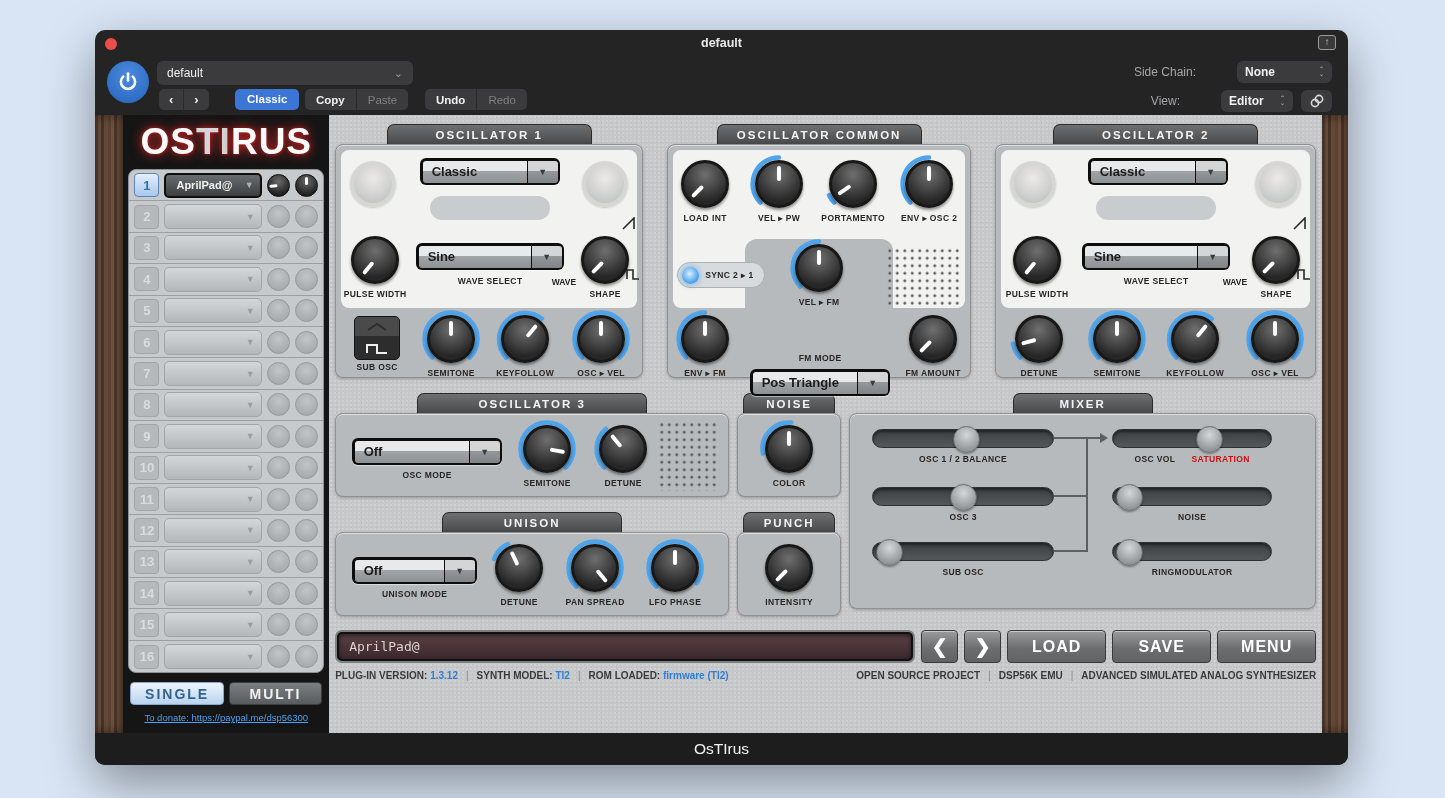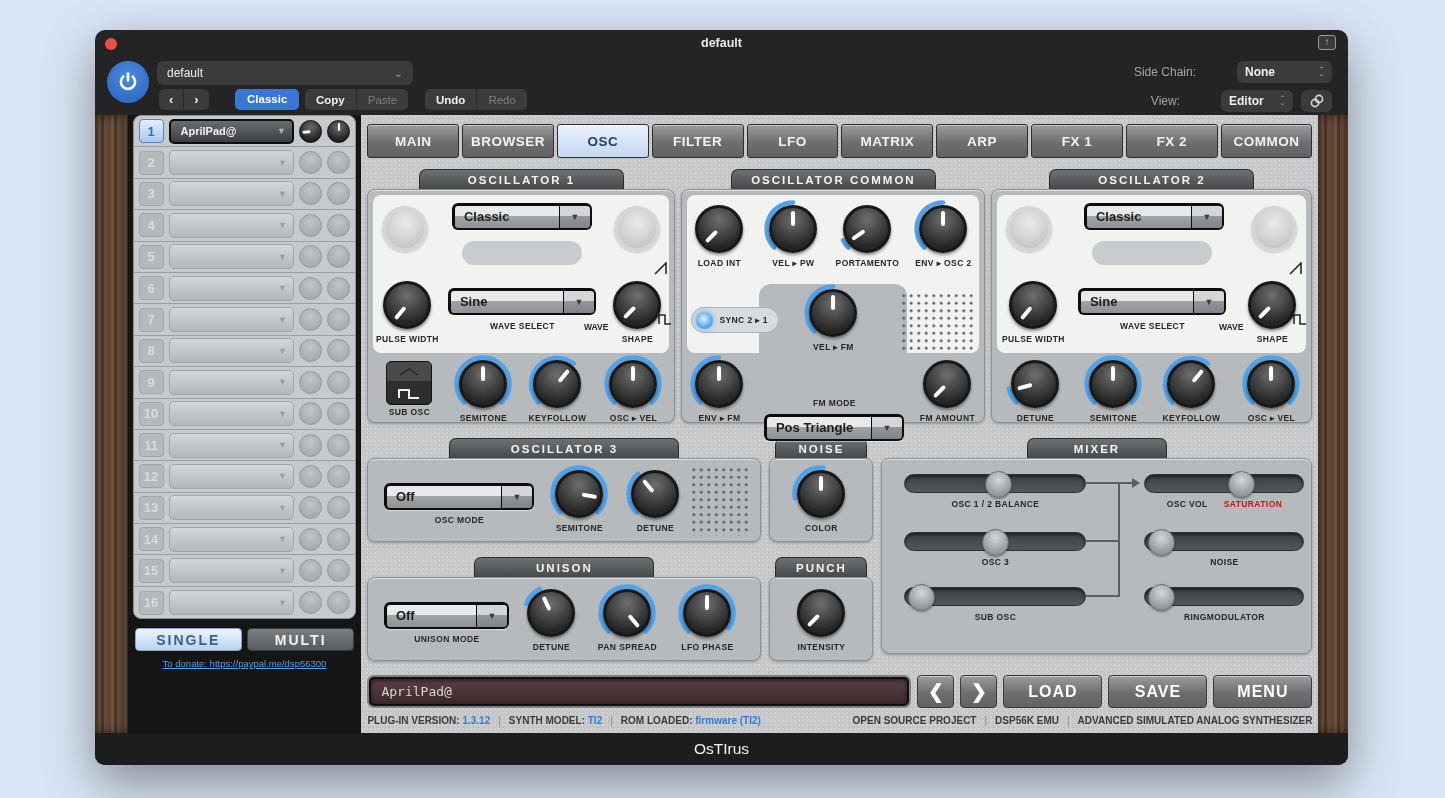--- a/index.html
+++ b/index.html
@@ -88,21 +88,21 @@
     display:flex; align-items:center; justify-content:center; letter-spacing:.5px; }
   .tab.active { background:linear-gradient(#eaf1fb,#c3d8f2); color:#24415f; }
 
   
   .section { display:flex; flex-direction:column; }
   .section-header { height:20px; background:linear-gradient(#6e7173,#47494b); border:1px solid #2b2b2b; border-bottom:none;
     border-radius:7px 7px 0 0; color:#f4f4f4; font-size:11.5px; font-weight:bold; letter-spacing:2px;
     display:flex; align-items:center; justify-content:center; align-self:center; }
   .section-panel { background:#b7babc; border:1px solid #8e9193; border-radius:8px;
     box-shadow:inset 0 1px 0 rgba(255,255,255,.55), 0 1px 3px rgba(0,0,0,.25); position:relative; }
-  .osc-row { display:flex; gap:6px;align-items:flex-end; }
+  .osc-row { display:flex; gap:24px;align-items:flex-end; }
   .lower-row { display:flex; gap:8px; margin-top:15px; }
 
   .panel-white { position:absolute; left:5px; right:5px; top:5px; height:158px; background:#f2f2f0; border-radius:8px; }
   .ghost-knob { position:absolute; width:46px; height:46px; border-radius:50%;
     background:radial-gradient(circle at 50% 35%, #eceae8, #c6c8c8 75%); border:4px solid #d6d7d5; box-shadow:0 1px 2px rgba(0,0,0,.18); }
   .lcd-select { background:#0d0d0d; border-radius:6px; padding:2.5px; display:flex; height:27px; box-shadow:0 1px 1px rgba(255,255,255,.5); }
   .lcd-select .val { flex:1; background:linear-gradient(#e8e9ea 45%,#a2a5a7 46%,#8f9294); border-radius:3px 0 0 3px;
     font-size:13px; font-weight:bold; color:#1c1c1c; padding-left:9px; display:flex; align-items:center; }
   .lcd-select .dd { width:30px; background:linear-gradient(#d4d5d6 45%,#93969a 46%,#818487); border-radius:0 3px 3px 0;
     display:flex; align-items:center; justify-content:center; font-size:9px; color:#3c3c3c; margin-left:1px; }
@@ -229,20 +229,25 @@
           </svg>
         </div>
       </div>
     </div>
   </div>
 
   <div class="body">
     <div class="wood wood-left"></div>
 
     <div class="sidebar">
+      <div class="logo">
+        <span>OS</span>
+          <span class="ti">TI</span>
+          <span>RUS</span>
+      </div>
       <div class="part-panel" id="part-list">
           <div class="part-row active">
             <div class="part-num">1</div>
             <div class="part-sel">
               <span class="pname">AprilPad@</span>
               <span class="parrow">▼</span>
             </div>
             <div class="mini-knob">
               <div class="mini-ptr" style="transform:rotate(-95deg)"></div>
             </div>
@@ -387,32 +392,20 @@
           </div>
         </div>
       <div class="mode-row">
         <div class="mode-btn single">SINGLE</div>
         <div class="mode-btn multi">MULTI</div>
       </div>
       <div class="donate">To donate: https://paypal.me/dsp56300</div>
     </div>
 
     <div class="main">
-      <div class="tabbar" id="tab-bar">
-          <div class="tab">MAIN</div>
-          <div class="tab">BROWSER</div>
-          <div class="tab active">OSC</div>
-          <div class="tab">FILTER</div>
-          <div class="tab">LFO</div>
-          <div class="tab">MATRIX</div>
-          <div class="tab">ARP</div>
-          <div class="tab">FX 1</div>
-          <div class="tab">FX 2</div>
-          <div class="tab">COMMON</div>
-        </div>
 
       <div class="osc-row">
         <div class="section" style="width:308px;">
           <div class="section-header" style="width:205px;">OSCILLATOR 1</div>
           <div class="section-panel" style="height:234px;">
             <div class="panel-white"></div>
             <div class="ghost-knob" style="left:14px; top:16px;"></div>
             <div class="ghost-knob" style="right:14px; top:16px;"></div>
             <div class="lcd-select" style="position:absolute; left:84px; top:13px; width:140px;">
               <span class="val">Classic</span>

